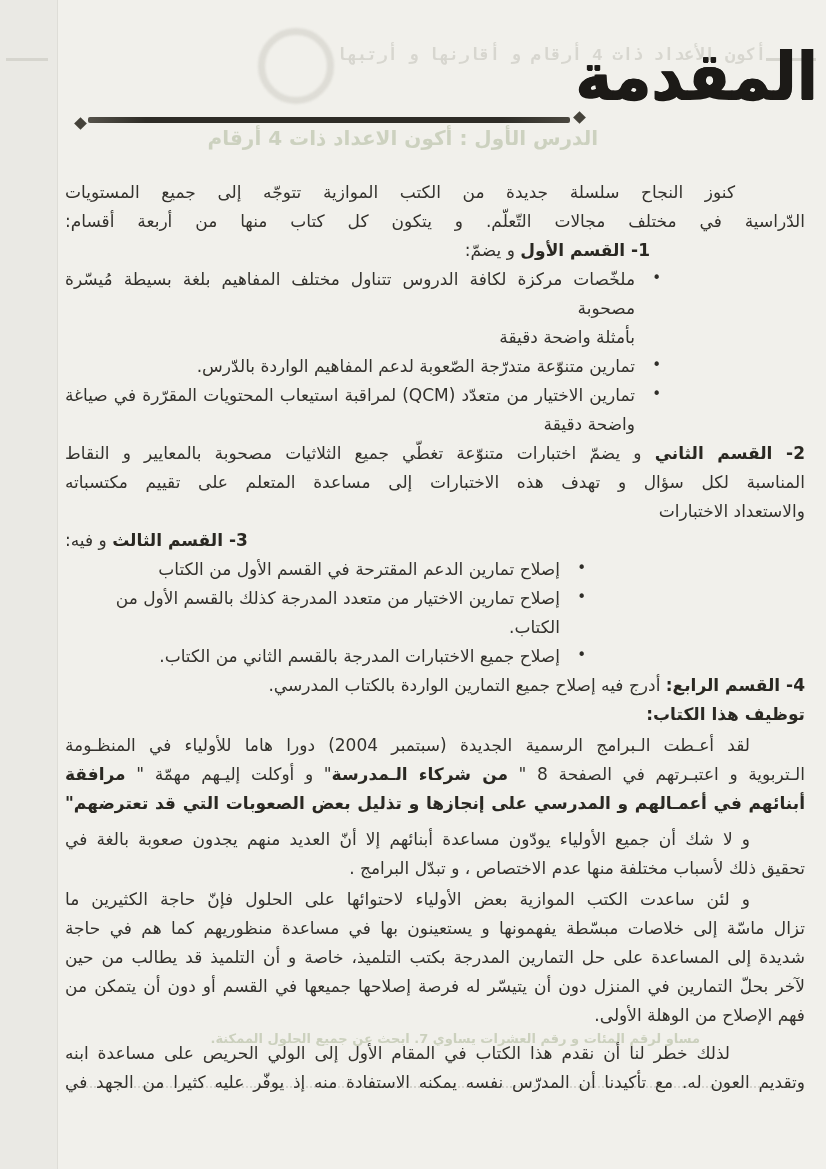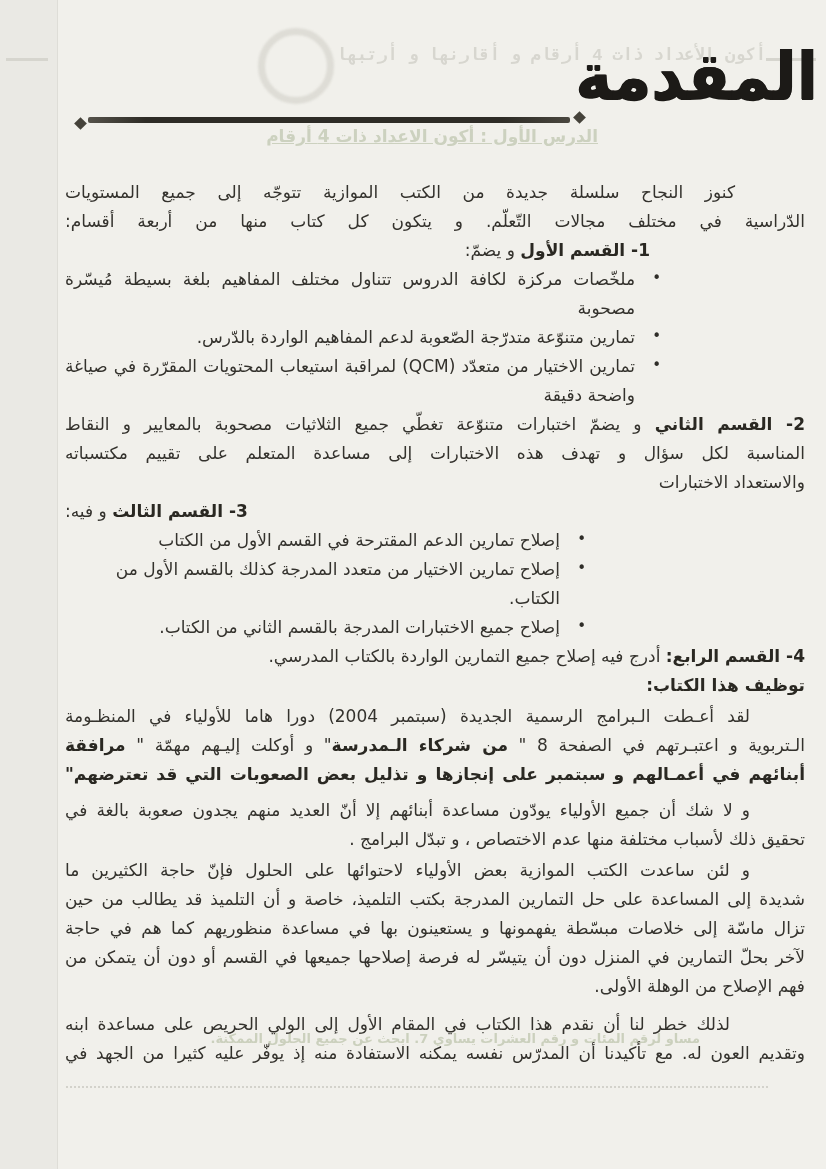--- a/index.html
+++ b/index.html
@@ -23,21 +23,21 @@
   .rd-left{left:76px;top:119px;}
   .rd-right{left:575px;top:113px;}
   
   .ghost{position:absolute;direction:rtl;font-weight:bold;white-space:nowrap;filter:blur(0.6px);}
   .g-header{top:44px;right:60px;font-size:17px;color:#d7d6cf;font-family:Liberation Mono, monospace;}
   .g-circle{position:absolute;top:28px;left:258px;width:62px;height:62px;
     border:7px solid rgba(203,202,194,.5);border-radius:50%;filter:blur(1.2px);}
   .g-dash{position:absolute;top:58px;height:3px;background:#d6d5ce;filter:blur(.6px);}
   .g-dash.l{left:6px;width:42px;}
   .g-dash.r{left:766px;width:50px;}
-  .g-lesson{top:126px;right:228px;font-size:17px;color:#ccd1bf;letter-spacing:1px;text-decoration:underline;}
+  .g-lesson{top:126px;right:228px;font-size:20px;color:#ccd1bf;letter-spacing:1px;}
   .g-footer{top:1031px;right:126px;font-size:13px;color:#cbd0bd;}
   .dotted-sep{position:absolute;top:1086px;left:66px;width:702px;border-top:2px dotted #d0cfc8;opacity:.9;}
   
   .content{position:absolute;top:178px;left:65px;width:740px;direction:rtl;font-size:17px;}
   .line{line-height:29px;}
   .full{text-align:justify;text-align-last:justify;}
   .start{text-align:right;}
   .ind70{padding-right:70px;}
   .ind55{padding-right:55px;}
   .ind75{padding-right:75px;}
@@ -73,20 +73,21 @@
   <div class="rule-diamond rd-right"></div>
 
   <div class="content">
 
     <div class="line full ind70">كنوز النجاح سلسلة جديدة من الكتب الموازية تتوجّه إلى جميع المستويات</div>
     <div class="line full">الدّراسية في مختلف مجالات التّعلّم. و يتكون كل كتاب منها من أربعة أقسام:</div>
 
     <div class="line h-center1"><span class="bold">1- </span><span class="bold">القسم الأول</span><span> و يضمّ:</span></div>
 
     <div class="line full g1"><span class="dot">•</span><span>ملخّصات مركزة لكافة الدروس تتناول مختلف المفاهيم بلغة بسيطة مُيسّرة مصحوبة</span></div>
+    <div class="line start g1cont">بأمثلة واضحة دقيقة</div>
     <div class="line start g1"><span class="dot">•</span><span>تمارين متنوّعة متدرّجة الصّعوبة لدعم المفاهيم الواردة بالدّرس.</span></div>
     <div class="line full g1"><span class="dot">•</span><span>تمارين الاختيار من متعدّد (QCM) لمراقبة استيعاب المحتويات المقرّرة في صياغة</span></div>
     <div class="line start g1cont">واضحة دقيقة</div>
 
     <div class="line full"><span class="bold">2- </span><span class="bold">القسم الثاني</span><span> و يضمّ اختبارات متنوّعة تغطّي جميع الثلاثيات مصحوبة بالمعايير و النقاط</span></div>
     <div class="line full">المناسبة لكل سؤال و تهدف هذه الاختبارات إلى مساعدة المتعلم على تقييم مكتسباته</div>
     <div class="line start">والاستعداد الاختبارات</div>
 
     <div class="line h-center3"><span class="bold">3- </span><span class="bold">القسم الثالث</span><span> و فيه:</span></div>
 
@@ -94,30 +95,30 @@
     <div class="line start g2"><span class="dot">•</span><span>إصلاح تمارين الاختيار من متعدد المدرجة كذلك بالقسم الأول من الكتاب.</span></div>
     <div class="line start g2"><span class="dot">•</span><span>إصلاح جميع الاختبارات المدرجة بالقسم الثاني من الكتاب.</span></div>
 
     <div class="line start"><span class="bold">4- </span><span class="bold">القسم الرابع:</span><span> أدرج فيه إصلاح جميع التمارين الواردة بالكتاب المدرسي.</span></div>
 
     <div class="line start bold">توظيف هذا الكتاب:</div>
 
     <div class="sp2"></div>
     <div class="line full ind55">لقد أعـطت الـبرامج الرسمية الجديدة (سبتمبر 2004) دورا هاما للأولياء في المنظـومة</div>
     <div class="line full"><span>الـتربوية و اعتبـرتهم في الصفحة 8 " </span><span class="bold">من شركاء الـمدرسة</span><span>" و أوكلت إليـهم مهمّة " </span><span class="bold">مرافقة</span></div>
-    <div class="line full bold">أبنائهم في أعمـالهم و سبتمبر على إنجازها و تذليل بعض الصعوبات التي قد تعترضهم"</div>
+    <div class="line full bold">أبنائهم في أعمـالهم و المدرسي على إنجازها و تذليل بعض الصعوبات التي قد تعترضهم"</div>
 
     <div class="sp7"></div>
     <div class="line full ind55">و لا شك أن جميع الأولياء يودّون مساعدة أبنائهم إلا أنّ العديد منهم يجدون صعوبة بالغة في</div>
     <div class="line start">تحقيق ذلك لأسباب مختلفة منها عدم الاختصاص ، و تبدّل البرامج .</div>
 
     <div class="sp2"></div>
     <div class="line full ind55">و لئن ساعدت الكتب الموازية بعض الأولياء لاحتوائها على الحلول فإنّ حاجة الكثيرين ما</div>
+    <div class="line full">تزال ماسّة إلى خلاصات مبسّطة يفهمونها و يستعينون بها في مساعدة منظوريهم كما هم في حاجة</div>
     <div class="line full">شديدة إلى المساعدة على حل التمارين المدرجة بكتب التلميذ، خاصة و أن التلميذ قد يطالب من حين</div>
-    <div class="line full">تزال ماسّة إلى خلاصات مبسّطة يفهمونها و يستعينون بها في مساعدة منظوريهم كما هم في حاجة</div>
     <div class="line full">لآخر بحلّ التمارين في المنزل دون أن يتيسّر له فرصة إصلاحها جميعها في القسم أو دون أن يتمكن من</div>
     <div class="line start">فهم الإصلاح من الوهلة الأولى.</div>
 
     <div class="sp9"></div>
     <div class="line full ind75">لذلك خطر لنا أن نقدم هذا الكتاب في المقام الأول إلى الولي الحريص على مساعدة ابنه</div>
     <div class="line full">وتقديم العون له. مع تأكيدنا أن المدرّس نفسه يمكنه الاستفادة منه إذ يوفّر عليه كثيرا من الجهد في</div>
 
   </div>
 </div>
 

